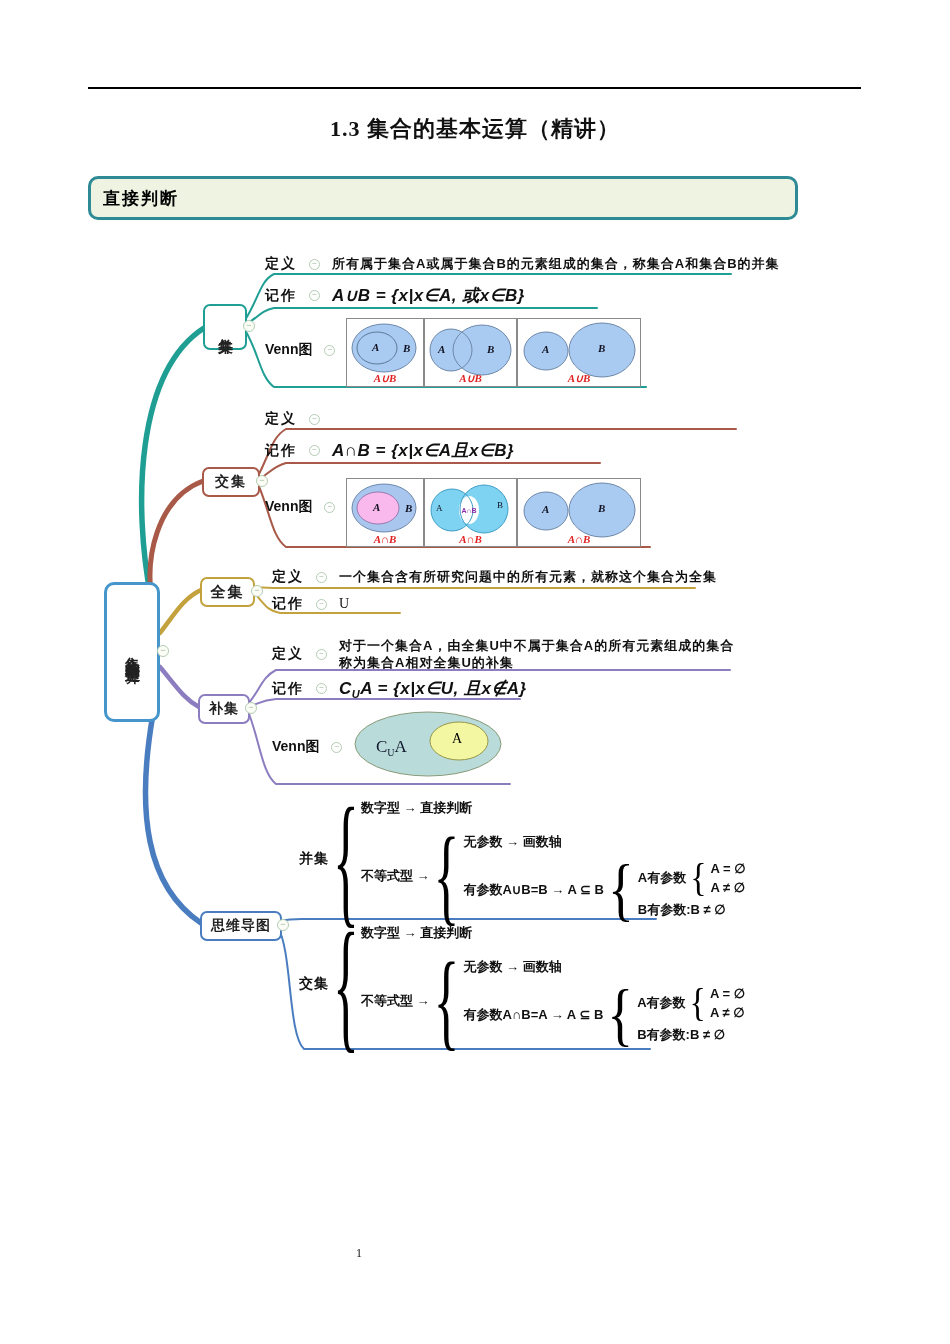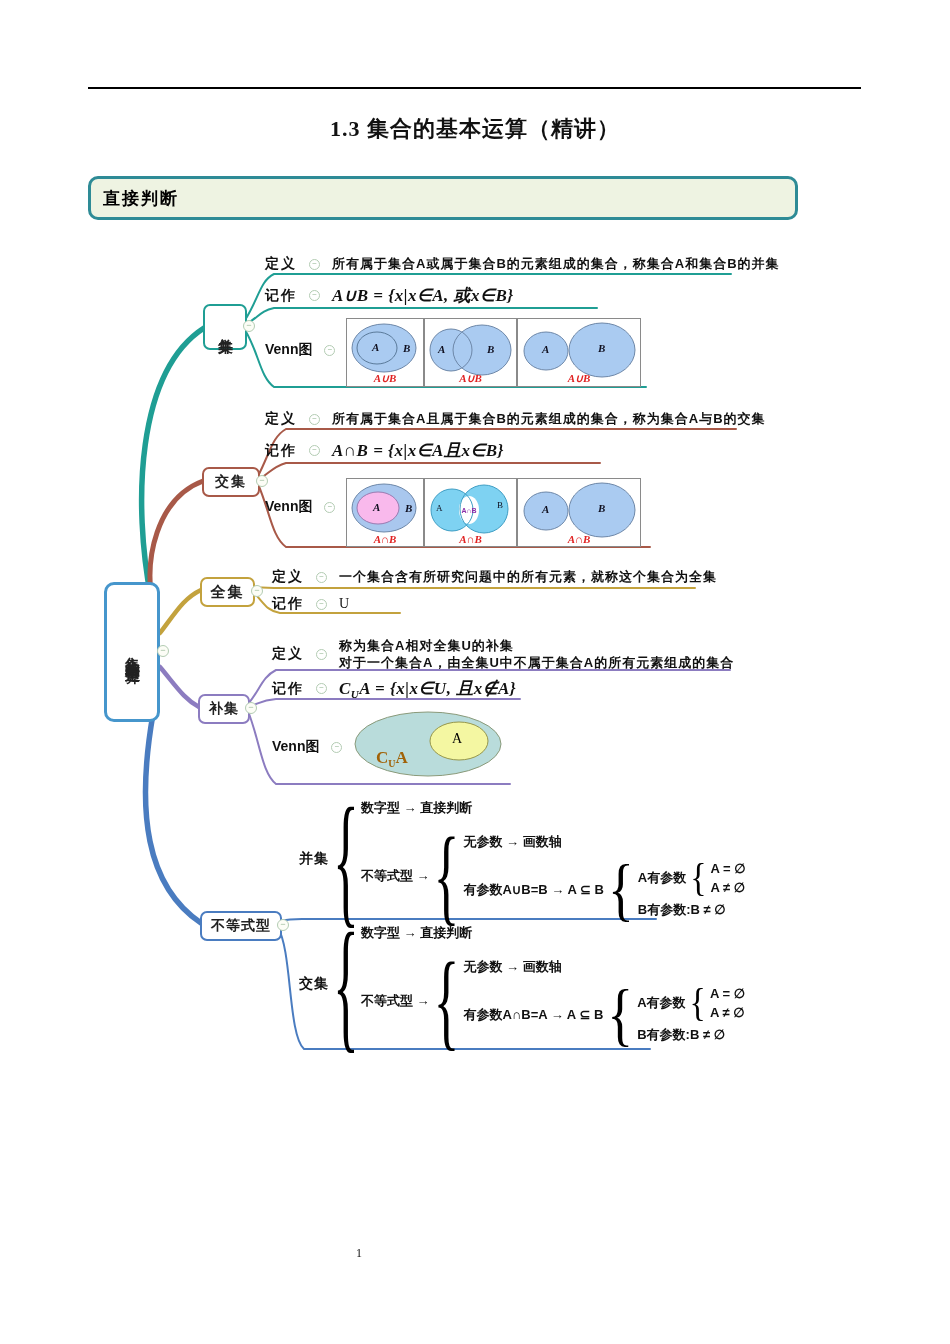--- a/index.html
+++ b/index.html
@@ -25,34 +25,34 @@
 
   .bubble{position:absolute;width:10px;height:10px;border:1px solid #b3ccb3;border-radius:50%;
         background:#fcfdf6;color:#9bbc9b;font-size:9px;line-height:8px;text-align:center;z-index:4;}
   .mini{display:inline-block;width:9px;height:9px;border:1px solid #b3ccb3;border-radius:50%;
         color:#9bbc9b;font-size:8px;line-height:7px;text-align:center;flex:0 0 auto;}
 
   .subrow{position:absolute;display:flex;align-items:center;gap:12px;white-space:nowrap;z-index:3;}
   .sublabel{font-weight:bold;font-size:14px;letter-spacing:2px;}
   .deftext{font-weight:bold;font-size:13px;letter-spacing:1px;}
   .def2line{display:flex;flex-direction:column;gap:2px;font-weight:bold;font-size:13px;letter-spacing:1px;line-height:15px;}
-  .formula{font-family:Liberation Serif, serif;font-weight:bold;font-style:italic;font-size:17px;letter-spacing:0.5px;}
+  .formula{font-family:Liberation Sans, sans-serif;font-weight:bold;font-style:italic;font-size:17px;letter-spacing:0.5px;}
   .formula sub{font-size:11px;}
   .plainval{font-family:"Liberation Serif",serif;font-size:14px;}
 
   .vbox{position:absolute;border:1px solid #8a8a8a;background:#fff;z-index:3;}
   .vcap{position:absolute;left:0;right:0;bottom:1px;text-align:center;
         font-family:"Liberation Serif",serif;font-weight:bold;font-style:italic;font-size:11px;color:var(--c-caption);}
   .vlab{position:absolute;font-family:"Liberation Serif",serif;font-weight:bold;font-style:italic;font-size:11px;color:#101020;}
   .vlab.small{font-size:9px;font-style:normal;font-weight:normal;}
   .lens-label{position:absolute;font-weight:bold;font-size:7px;color:#8b2fa8;text-align:center;}
 
   .comp-venn{position:absolute;left:352px;top:710px;width:155px;height:72px;z-index:3;}
-  .cua{position:absolute;left:24px;top:38px;font-family:"Liberation Serif",serif;font-weight:bold;
-        color:#a16207;font-size:17px;}
+  .cua{position:absolute;left:24px;top:27px;font-family:"Liberation Serif",serif;font-weight:normal;
+        color:#0f172a;font-size:17px;}
   .cua sub{font-size:10px;}
   .comp-a{position:absolute;left:100px;top:21px;font-family:"Liberation Serif",serif;font-size:14px;color:#000;}
 
   .solve-group{position:absolute;display:flex;align-items:center;gap:2px;
         font-size:13px;font-weight:bold;white-space:nowrap;z-index:3;}
   .hrow{display:flex;align-items:center;gap:4px;}
   .vcol{display:flex;flex-direction:column;justify-content:center;}
   .brace{font-family:"Liberation Serif",serif;font-weight:400;line-height:1;display:inline-block;color:#000;}
   .b1{font-size:54px;transform:scaleY(2.7);}
   .b2{font-size:54px;transform:scaleY(2.0);}
@@ -112,21 +112,21 @@
   <div class="node n-inter">
     <span>交集</span>
   </div>
   <div class="node n-univ">
     <span>全集</span>
   </div>
   <div class="node n-comp">
     <span>补集</span>
   </div>
   <div class="node n-solve">
-    <span>不等式型</span>
+    <span>思维导图</span>
   </div>
 
   <span class="bubble" style="left:157px;top:645px;">−</span>
   <span class="bubble" style="left:243px;top:320px;">−</span>
   <span class="bubble" style="left:256px;top:475px;">−</span>
   <span class="bubble" style="left:251px;top:585px;">−</span>
   <span class="bubble" style="left:245px;top:702px;">−</span>
   <span class="bubble" style="left:277px;top:919px;">−</span>
 
   <div class="subrow" style="left:265px;top:255px;">
@@ -170,21 +170,20 @@
       <ellipse cx="84" cy="31" rx="33" ry="27" fill="#aacbf1" stroke="#6d87a8"></ellipse>
     </svg>
     <span class="vlab" style="left:24px;top:24px;">A</span>
     <span class="vlab" style="left:80px;top:23px;">B</span>
     <span class="vcap">A∪B</span>
   </div>
 
   <div class="subrow" style="left:265px;top:410px;">
     <span class="sublabel">定义</span>
     <span class="mini">−</span>
-    <span class="deftext">所有属于集合A且属于集合B的元素组成的集合，称为集合A与B的交集</span>
   </div>
   <div class="subrow" style="left:265px;top:439px;">
     <span class="sublabel">记作</span>
     <span class="mini">−</span>
     <span class="formula">A∩B = {x|x∈A且x∈B}</span>
   </div>
   <div class="subrow" style="left:265px;top:498px;">
     <span class="sublabel" style="letter-spacing:0;">Venn图</span>
     <span class="mini">−</span>
   </div>
@@ -229,22 +228,22 @@
   <div class="subrow" style="left:272px;top:595px;">
     <span class="sublabel">记作</span>
     <span class="mini">−</span>
     <span class="plainval">U</span>
   </div>
 
   <div class="subrow" style="left:272px;top:638px;">
     <span class="sublabel">定义</span>
     <span class="mini">−</span>
     <span class="def2line">
+      <span>对于一个集合A，由全集U中不属于集合A的所有元素组成的集合</span>
       <span>称为集合A相对全集U的补集</span>
-      <span>对于一个集合A，由全集U中不属于集合A的所有元素组成的集合</span>
     </span>
   </div>
   <div class="subrow" style="left:272px;top:677px;">
     <span class="sublabel">记作</span>
     <span class="mini">−</span>
     <span class="formula"><span>C</span><sub>U</sub><span>A = {x|x∈U, 且x∉A}</span></span>
   </div>
   <div class="subrow" style="left:272px;top:738px;">
     <span class="sublabel" style="letter-spacing:0;">Venn图</span>
     <span class="mini">−</span>

